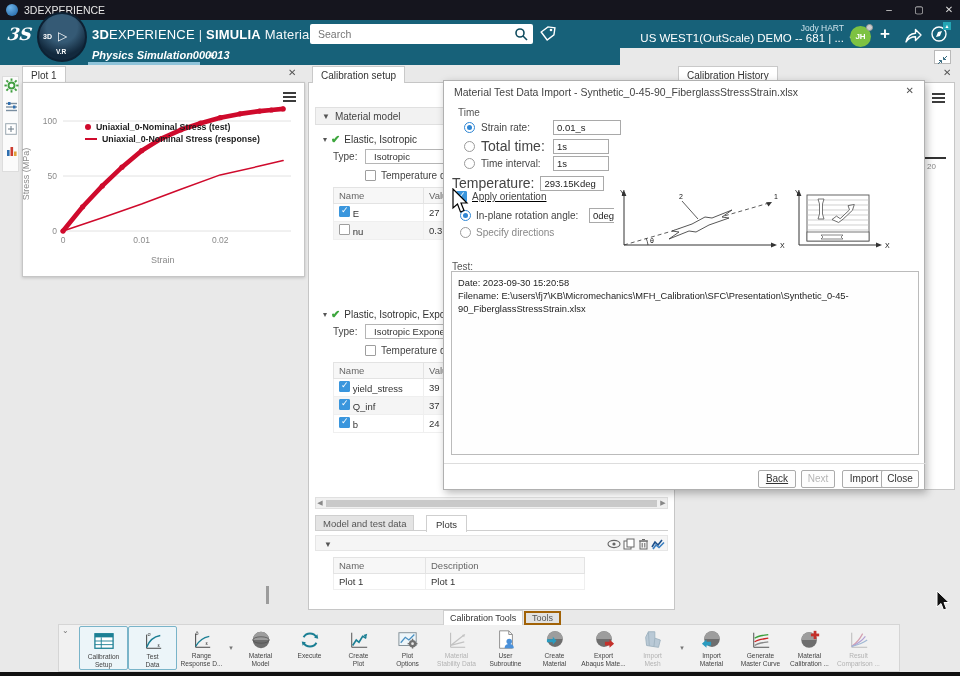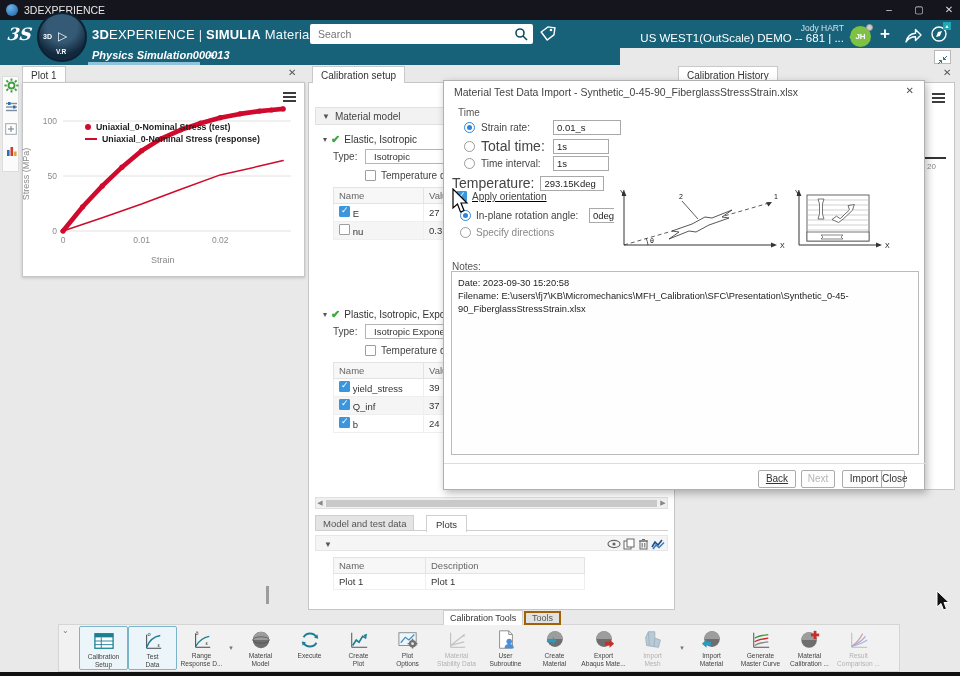--- a/index.html
+++ b/index.html
@@ -445,31 +445,31 @@
           <line x1="16" y1="43" x2="78" y2="43"></line>
       </g>
       <path d="M27,12 L33,12 L31.5,17 L31.5,27 L33,32 L27,32 L28.5,27 L28.5,17 Z" fill="#fff" stroke="#555" stroke-width="0.8"></path>
       <path d="M42,34 L46,30 L50,32 L58,22 L56,18 L62,16 L61,22 L53,32 L49,36 Z" fill="#fff" stroke="#555" stroke-width="0.8" transform="rotate(8 52 26)"></path>
       <rect x="16" y="45" width="62" height="9" fill="#fff" stroke="#555" stroke-width="0.8"></rect>
       <path d="M30,48 L52,48 L50,50 L52,52 L30,52 L32,50 Z" fill="#fff" stroke="#555" stroke-width="0.7"></path>
       <text x="4" y="8" font-size="7" fill="#111">Y</text>
       <text x="94" y="61" font-size="7" fill="#111">X</text>
     </svg>
 
-    <div class="abs" style="left:8px; top:180px; font-size:10px; color:#555;">Notes:</div>
+    <div class="abs" style="left:8px; top:180px; font-size:10px; color:#555;">Test:</div>
     <div class="abs" style="left:7px; top:190px; width:468px; height:184px; border:1px solid #bbb; background:#fefefe; padding:5px 6px; font-size:9.3px; color:#222; line-height:13px;">
       <div>Date: 2023-09-30 15:20:58</div>
       <div>Filename: E:\users\fj7\KB\Micromechanics\MFH_Calibration\SFC\Presentation\Synthetic_0-45-90_FiberglassStressStrain.xlsx</div>
     </div>
 
     <div class="abs" style="left:0; top:382px; width:482px; border-top:1px solid #ddd;"></div>
     <div class="btn abs" style="left:314px; top:389px; width:38px;text-decoration:underline;">Back</div>
     <div class="btn disabled abs" style="left:357px; top:389px; width:34px;">Next</div>
     <div class="btn abs" style="left:398px; top:389px; width:44px;">Import</div>
-    <div class="btn abs" style="left:437px; top:389px; width:24px;">Close</div>
+    <div class="btn abs" style="left:437px; top:389px; width:38px;">Close</div>
   </div>
 
   <div class="abs" style="left:443px; top:610px; height:15px; background:#fff; border:1px solid #cfcfcf; border-bottom:none; font-size:9px; color:#333; display:flex; align-items:center; padding:0 6px; z-index:6;">
       <span>Calibration Tools</span>
     </div>
   <div class="abs" style="left:524px; top:611px; height:14px; background:#e2e2e2; border:2px solid #a16207; font-size:9px; color:#555; display:flex; align-items:center; padding:0 6px; z-index:6;">
       <span>Tools</span>
     </div>
 
   <div class="abs" style="left:62px; top:626px; color:#777; font-size:8px; z-index:7;">⌄</div>

